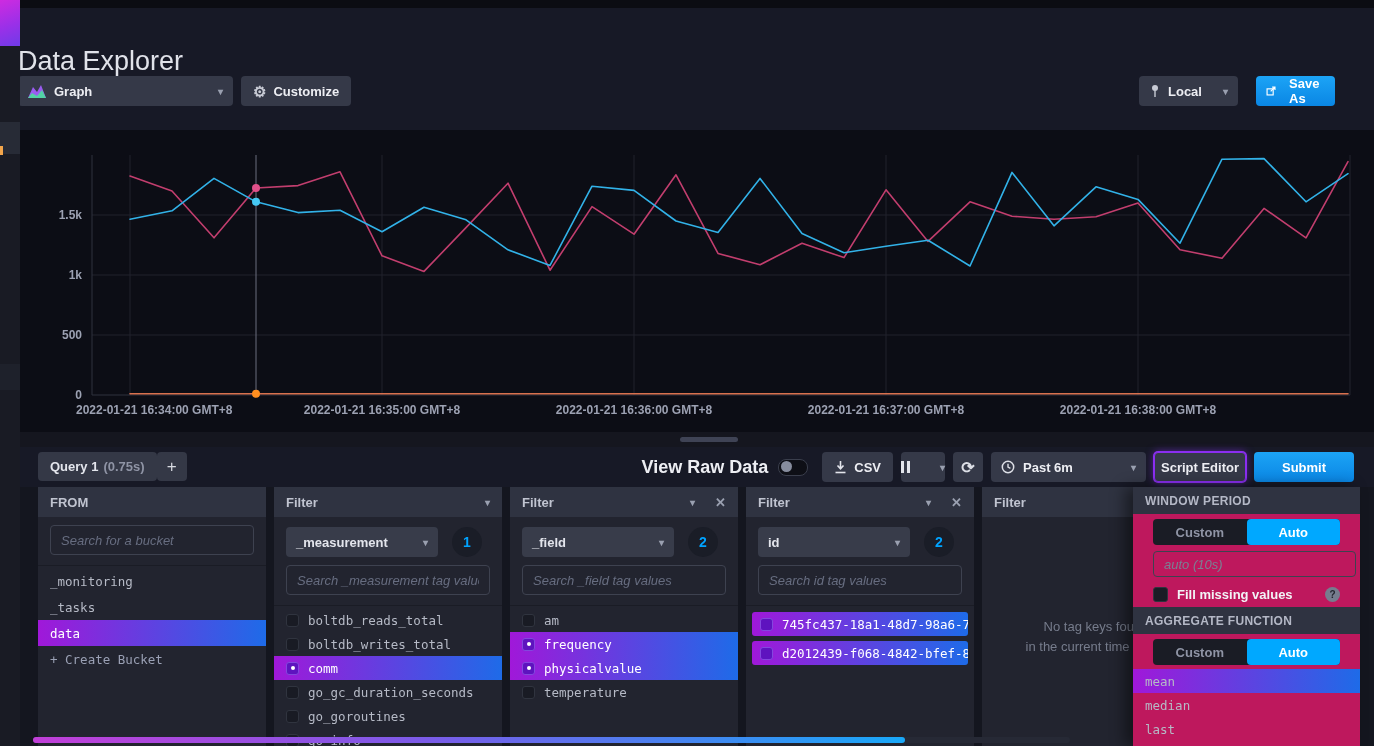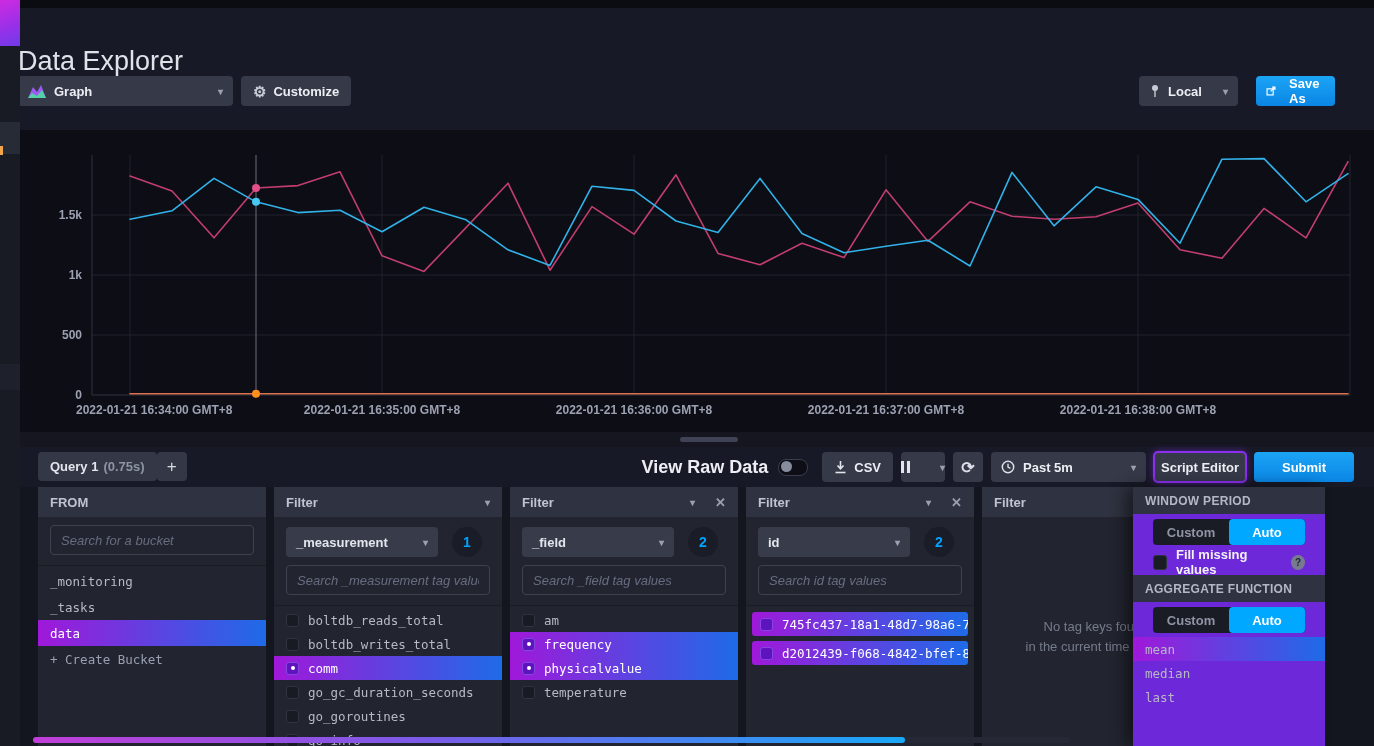--- a/index.html
+++ b/index.html
@@ -92,21 +92,21 @@
   .tag-pill{height:24px;margin:0 6px 5px;border-radius:3px;display:flex;align-items:center;padding:0 8px;gap:9px;
             font-size:12.5px;color:#fff;font-family:"DejaVu Sans Mono",monospace;white-space:nowrap;overflow:hidden;
             background:linear-gradient(90deg,#A018D9 0%,#1E6BE8 100%);}
   .pill-wrap{margin-top:10px;border-top:1px solid #1A1C25;padding-top:6px;}
   .empty-msg{margin-top:100px;text-align:center;font-size:13px;color:#767C8C;line-height:20px;}
 
   .from-panel{left:18px;}
   .f1{left:254px;} .f2{left:490px;} .f3{left:726px;} .f4{left:962px;}
 
   
-  .options-panel{position:absolute;left:1113px;top:0;width:192px;height:259px;background:#6d28d9;
+  .options-panel{position:absolute;left:1113px;top:0;width:227px;height:259px;background:#be185d;
                  z-index:3;box-shadow:-8px 0 14px rgba(0,0,0,.45);overflow:hidden;}
   .section-header{height:27px;background:#2F3341;display:flex;align-items:center;padding:0 12px;
                   font-size:12px;font-weight:bold;color:#B4B8C6;letter-spacing:.3px;}
   .opt-body{padding:5px 20px 4px;}
   .seg-toggle{height:26px;background:#1A1C25;border-radius:4px;display:flex;}
   .seg{flex:1;display:flex;align-items:center;justify-content:center;font-size:13px;font-weight:bold;color:#8F94A5;}
   .seg.active{background:#00A8FF;color:#fff;border-radius:4px;}
   .wp-input{display:block;margin-top:6px;width:203px;height:26px;box-sizing:border-box;background:transparent;
             border:1px solid #3E4250;border-radius:4px;padding:0 10px;font-size:13px;color:#C7CAD4;
             font-family:"Liberation Sans",sans-serif;}
@@ -238,21 +238,21 @@
         <span class="dd-chevron">▾</span>
       </div>
       <div class="btn refresh-btn">
         <span>⟳</span>
       </div>
       <div class="btn range-dd">
         <svg class="clock-svg" width="14" height="14" viewBox="0 0 14 14">
           <circle cx="7" cy="7" r="5.7" fill="none" stroke="#DDDFE6" stroke-width="1.5"></circle>
           <path d="M7 3.8 V7 L9.4 8.4" fill="none" stroke="#DDDFE6" stroke-width="1.4"></path>
         </svg>
-        <span>Past 5m</span>
+        <span>Past 6m</span>
         <span class="dd-chevron">▾</span>
       </div>
       <div class="btn script-btn">
         <span>Script Editor</span>
       </div>
       <div class="btn submit-btn">
         <span>Submit</span>
       </div>
     </div>
   </div>
@@ -391,20 +391,21 @@
       </div>
     </div>
 
     <div class="options-panel">
       <div class="section-header">WINDOW PERIOD</div>
       <div class="opt-body">
         <div class="seg-toggle">
           <div class="seg">Custom</div>
           <div class="seg active">Auto</div>
         </div>
+        <input class="wp-input" placeholder="auto (10s)" style="">
         <div class="fill-row">
           <div class="fill-checkbox"></div>
           <span class="fill-label">Fill missing values</span>
           <div class="help-circle">?</div>
         </div>
       </div>
       <div class="section-header">AGGREGATE FUNCTION</div>
       <div class="opt-body" style="padding-bottom:2px;">
         <div class="seg-toggle">
           <div class="seg">Custom</div>

